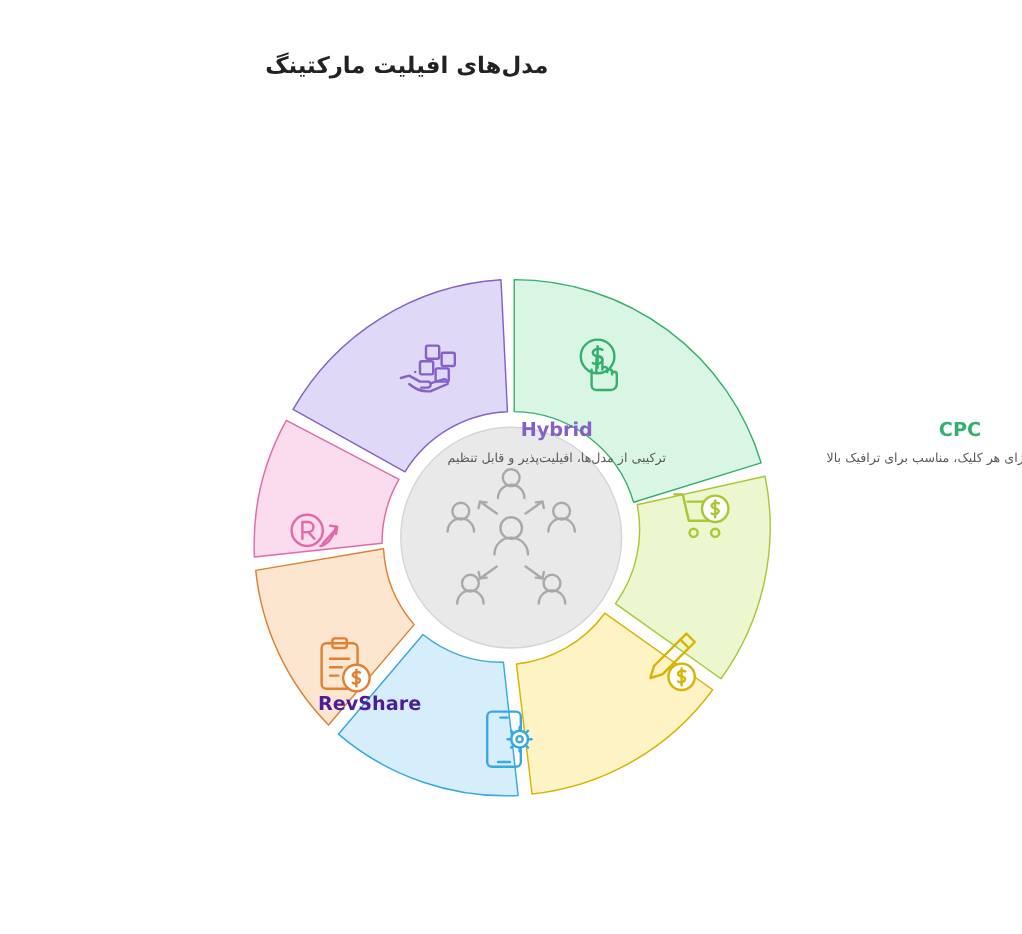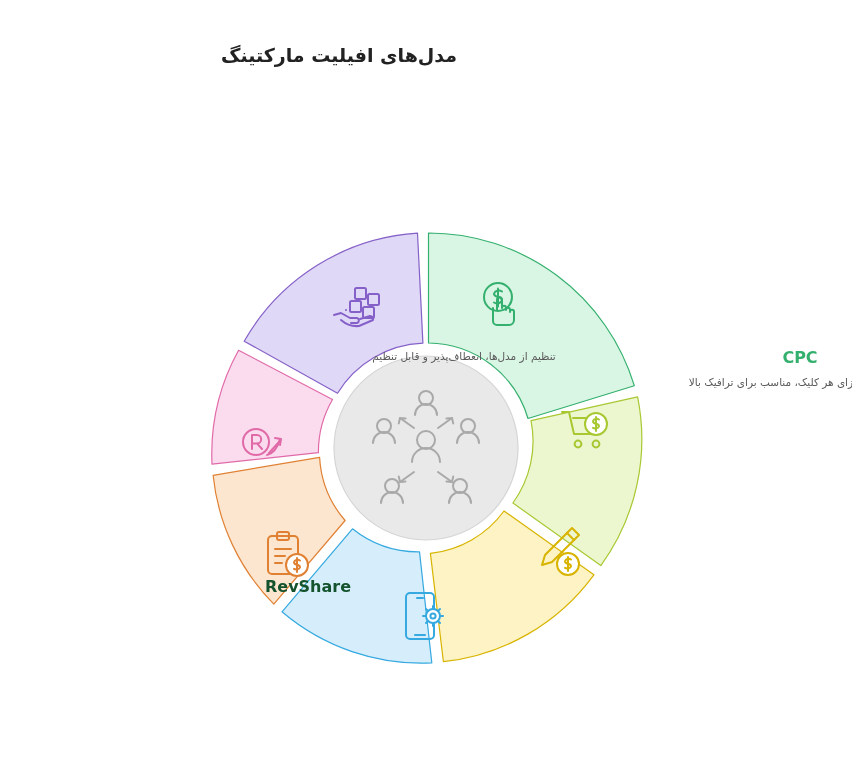--- a/index.html
+++ b/index.html
@@ -57,21 +57,21 @@
 
   
   .lbl-hybrid   { left: 143px;  top: 120px; }
   .lbl-cpc      { left: 479px;  top: 120px; }
   .lbl-cps      { left: 618px;  top: 349px; }
   .lbl-revshare { left: -13px;  top: 349px; }
 
   .c-hybrid   { color: #8560c8; }
   .c-cpc      { color: #34b06e; }
   .c-cps      { color: #a8c832; }
-  .c-revshare { color: #14532d; }
+  .c-revshare { color: #4c1d95; }
 
   svg { display: block; }
 </style>
 </head>
 <body>
 
 <div id="page-title">مدل‌های افیلیت مارکتینگ</div>
 
 <div class="wheel-wrap">
   <svg width="440" height="440" viewBox="0 0 440 440">
@@ -178,21 +178,22 @@
       <rect x="36" y="8" width="11" height="11" rx="1.5"></rect>
       <rect x="18" y="15" width="11" height="11" rx="1.5"></rect>
       <rect x="31" y="21" width="11" height="11" rx="1.5"></rect>
       <path d="M 14 24 l 0 0"></path>
       <path d="M 2 29 l 7 -2 l 9 5 h 7 a 2.6 2.6 0 0 1 0 5 h -6"></path>
       <path d="M 9 34 q 8 7 18 6 l 14 -6 a 3 3 0 0 0 -3 -4 l -10 3"></path>
     </g>
   </svg>
 
   <div class="label lbl-hybrid">
-    <div class="desc">تنظیم از مدل‌ها، انعطاف‌پذیر و قابل تنظیم</div>
+    <div class="title c-hybrid">Hybrid</div>
+    <div class="desc">ترکیبی از مدل‌ها، افیلیت‌پذیر و قابل تنظیم</div>
   </div>
 
   <div class="label lbl-cpc">
     <div class="title c-cpc">CPC</div>
     <div class="desc">کمیسیون به ازای هر کلیک، مناسب برای ترافیک بالا</div>
   </div>
 
   <div class="label lbl-cps">
     <div class="title c-cps">CPS</div>
     <div class="desc">کمیسیون به ازای هر فروش، مؤثر برای فروشگاه‌های آنلاین</div>

